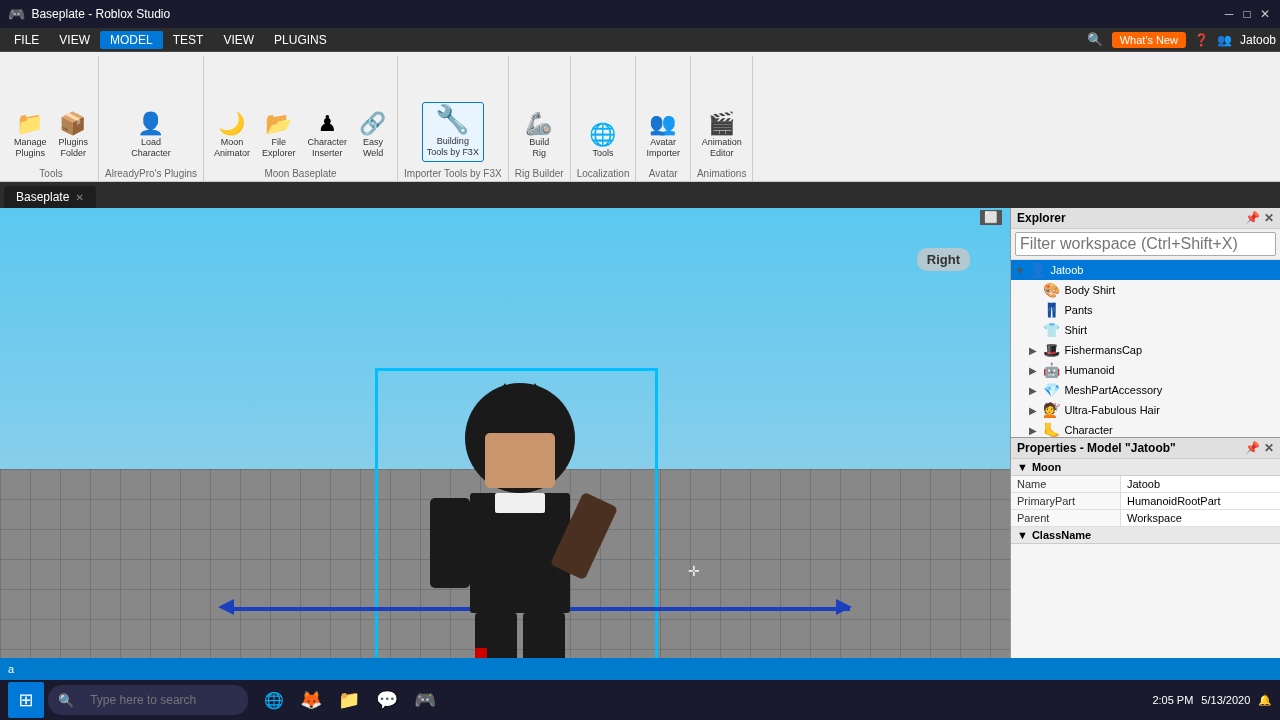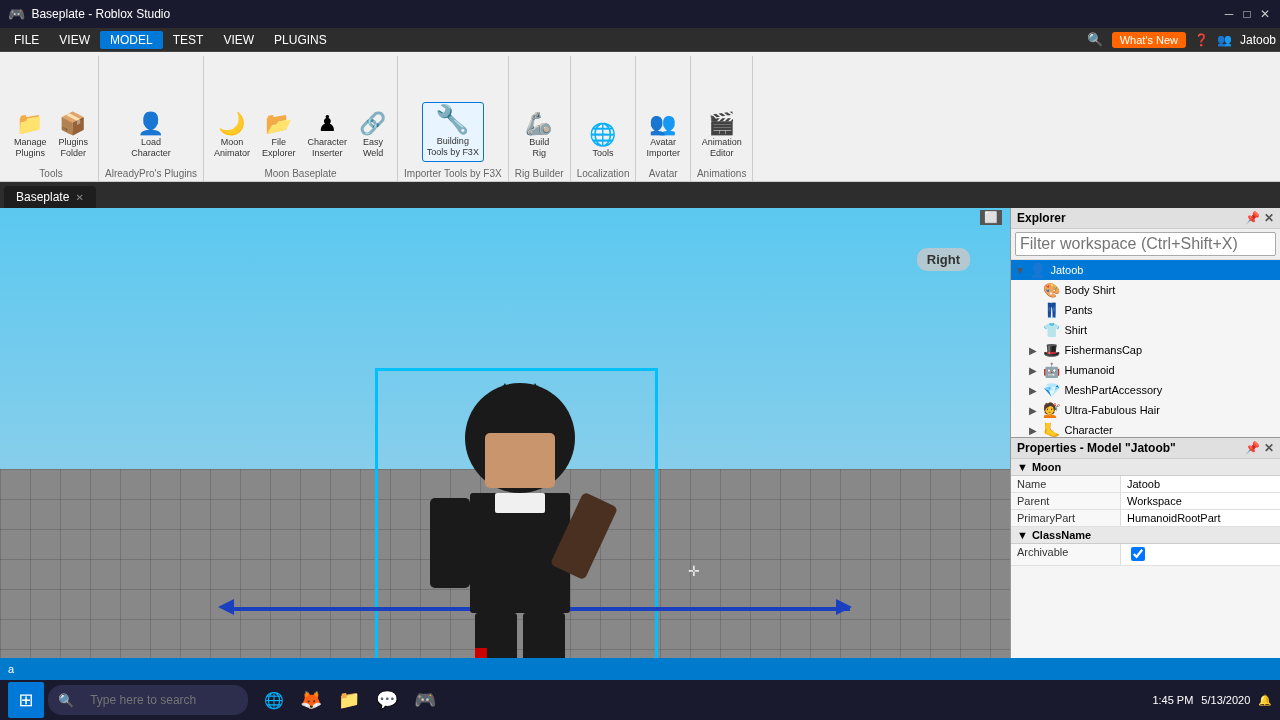--- a/index.html
+++ b/index.html
@@ -660,37 +660,31 @@
 
         <div class="prop-section">
           <span>▼</span>
           <span>Moon</span>
         </div>
         <div class="prop-row">
           <div class="prop-name">Name</div>
           <div class="prop-value">Jatoob</div>
         </div>
         <div class="prop-row">
+          <div class="prop-name">PrimaryPart</div>
+          <div class="prop-value">HumanoidRootPart</div>
+        </div>
+        <div class="prop-row">
           <div class="prop-name">Parent</div>
           <div class="prop-value">Workspace</div>
-        </div>
-        <div class="prop-row">
-          <div class="prop-name">PrimaryPart</div>
-          <div class="prop-value">HumanoidRootPart</div>
         </div>
 
         <div class="prop-section">
           <span>▼</span>
           <span>ClassName</span>
-        </div>
-        <div class="prop-row">
-          <div class="prop-name">Archivable</div>
-          <div class="prop-value">
-            <input type="checkbox" class="prop-checkbox" checked="" style="">
-          </div>
         </div>
       </div>
     </div>
   </div>
 </div>
 
 <div id="status-bar">
   <input type="text" class="status-input" value="a" style="">
 </div>
 
@@ -701,17 +695,17 @@
     <input type="text" class="taskbar-search" style="background: transparent; border: none; color: rgb(204, 204, 204); font-size: 12px; outline: none; width: 160px;" placeholder="Type here to search">
   </div>
   <div class="taskbar-icons">
     <div class="taskbar-icon" style="font-size:16px;">🌐</div>
     <div class="taskbar-icon">🦊</div>
     <div class="taskbar-icon">📁</div>
     <div class="taskbar-icon">💬</div>
     <div class="taskbar-icon">🎮</div>
   </div>
   <div class="taskbar-right">
-    <span>1:45 PM</span>
+    <span>2:05 PM</span>
     <span>5/13/2020</span>
     <span style="cursor:pointer;">🔔</span>
   </div>
 </div>
 
 </body></html>

